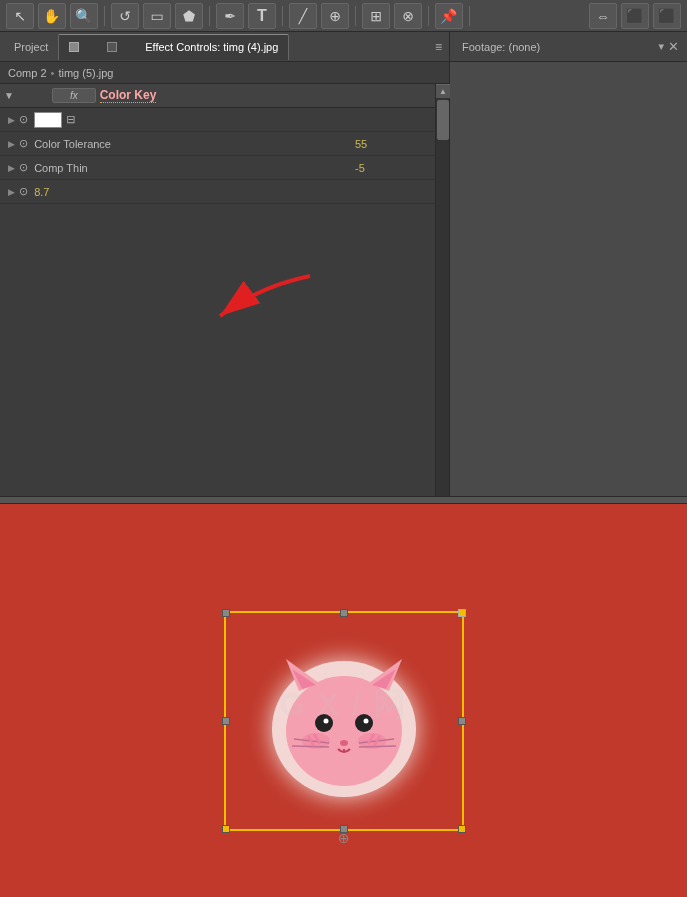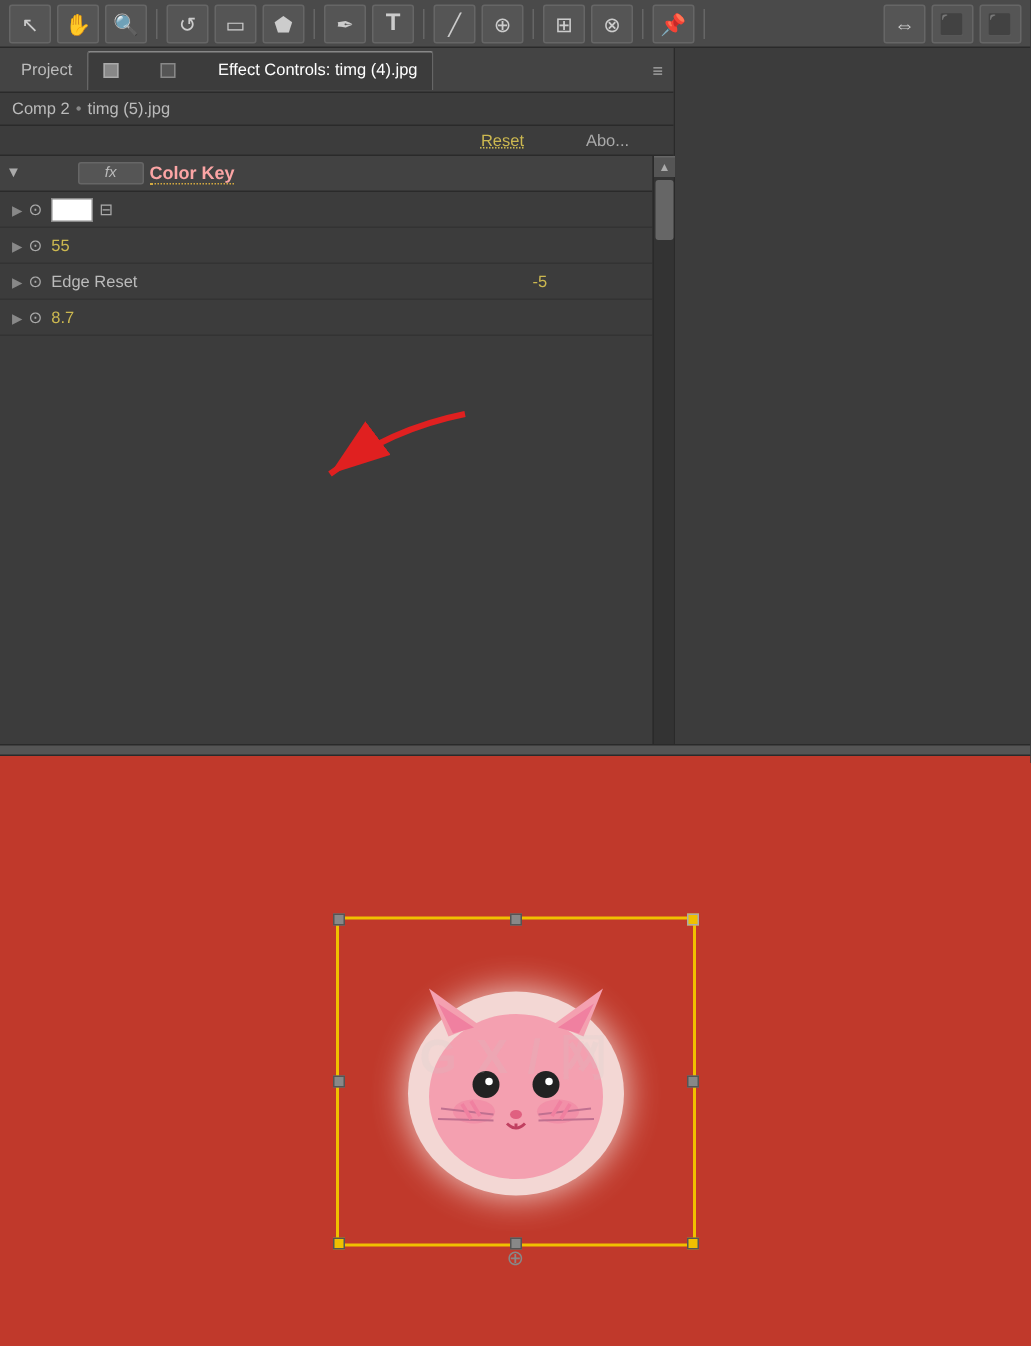--- a/index.html
+++ b/index.html
@@ -373,26 +373,20 @@
         <span class="tab-icon-btn">≡</span>
       </div>
     </div>
 
     <div class="breadcrumb">
       <span>Comp 2</span>
       <span class="breadcrumb-sep">•</span>
       <span>timg (5).jpg</span>
     </div>
 
-    <div class="col-headers">
-      <div class="col-prop"></div>
-      <div class="col-reset">Reset</div>
-      <div class="col-about">Abo...</div>
-      <div class="col-scroll"></div>
-    </div>
 
     <div style="display:flex; flex:1;">
       <div style="flex:1;">
 
         <div class="effect-header">
           <span class="effect-header-triangle">▼</span>
           <span class="fx-badge">fx</span>
           <span class="effect-header-name">Color Key</span>
         </div>
 
@@ -401,27 +395,28 @@
           <span class="row-stopwatch">⊙</span>
           <div class="row-value" style="display:flex; align-items:center;">
             <span class="color-swatch"></span>
             <span class="eyedrop-icon">⊟</span>
           </div>
         </div>
 
         <div class="effect-row">
           <span class="row-triangle">▶</span>
           <span class="row-stopwatch">⊙</span>
+          <span class="row-label">Color Tolerance</span>
           <span class="row-value">55</span>
         </div>
 
         <div class="effect-row">
           <span class="row-triangle">▶</span>
           <span class="row-stopwatch">⊙</span>
-          <span class="row-label">Edge Reset</span>
+          <span class="row-label">Comp Thin</span>
           <span class="row-value">-5</span>
         </div>
 
         <div class="effect-row">
           <span class="row-triangle">▶</span>
           <span class="row-stopwatch">⊙</span>
           <span class="row-value">8.7</span>
         </div>
 
       </div>
@@ -438,20 +433,31 @@
           <marker id="arrowhead" markerWidth="10" markerHeight="7" refX="10" refY="3.5" orient="auto">
             <polygon points="0 0, 10 3.5, 0 7" fill="#e02020"></polygon>
           </marker>
         </defs>
         <path d="M 110,10 Q 60,20 20,50" stroke="#e02020" stroke-width="4" fill="none" marker-end="url(#arrowhead)"></path>
       </svg>
     </div>
 
   </div>
 
+  <div class="right-panel">
+    <div class="right-tab-bar">
+      <span class="footage-label">Footage: (none)</span>
+      <div style="margin-left:auto; display:flex; gap:4px; align-items:center; padding-right:4px;">
+        <span style="color:#aaa; font-size:11px; cursor:pointer;">▾</span>
+        <span style="color:#aaa; font-size:13px; cursor:pointer;">✕</span>
+      </div>
+    </div>
+    <div class="right-content">
+    </div>
+  </div>
 
 </div>
 
 <div class="divider"></div>
 
 <div class="lower-panel">
 
   <div class="cat-container">
 
     <div class="selection-box">

